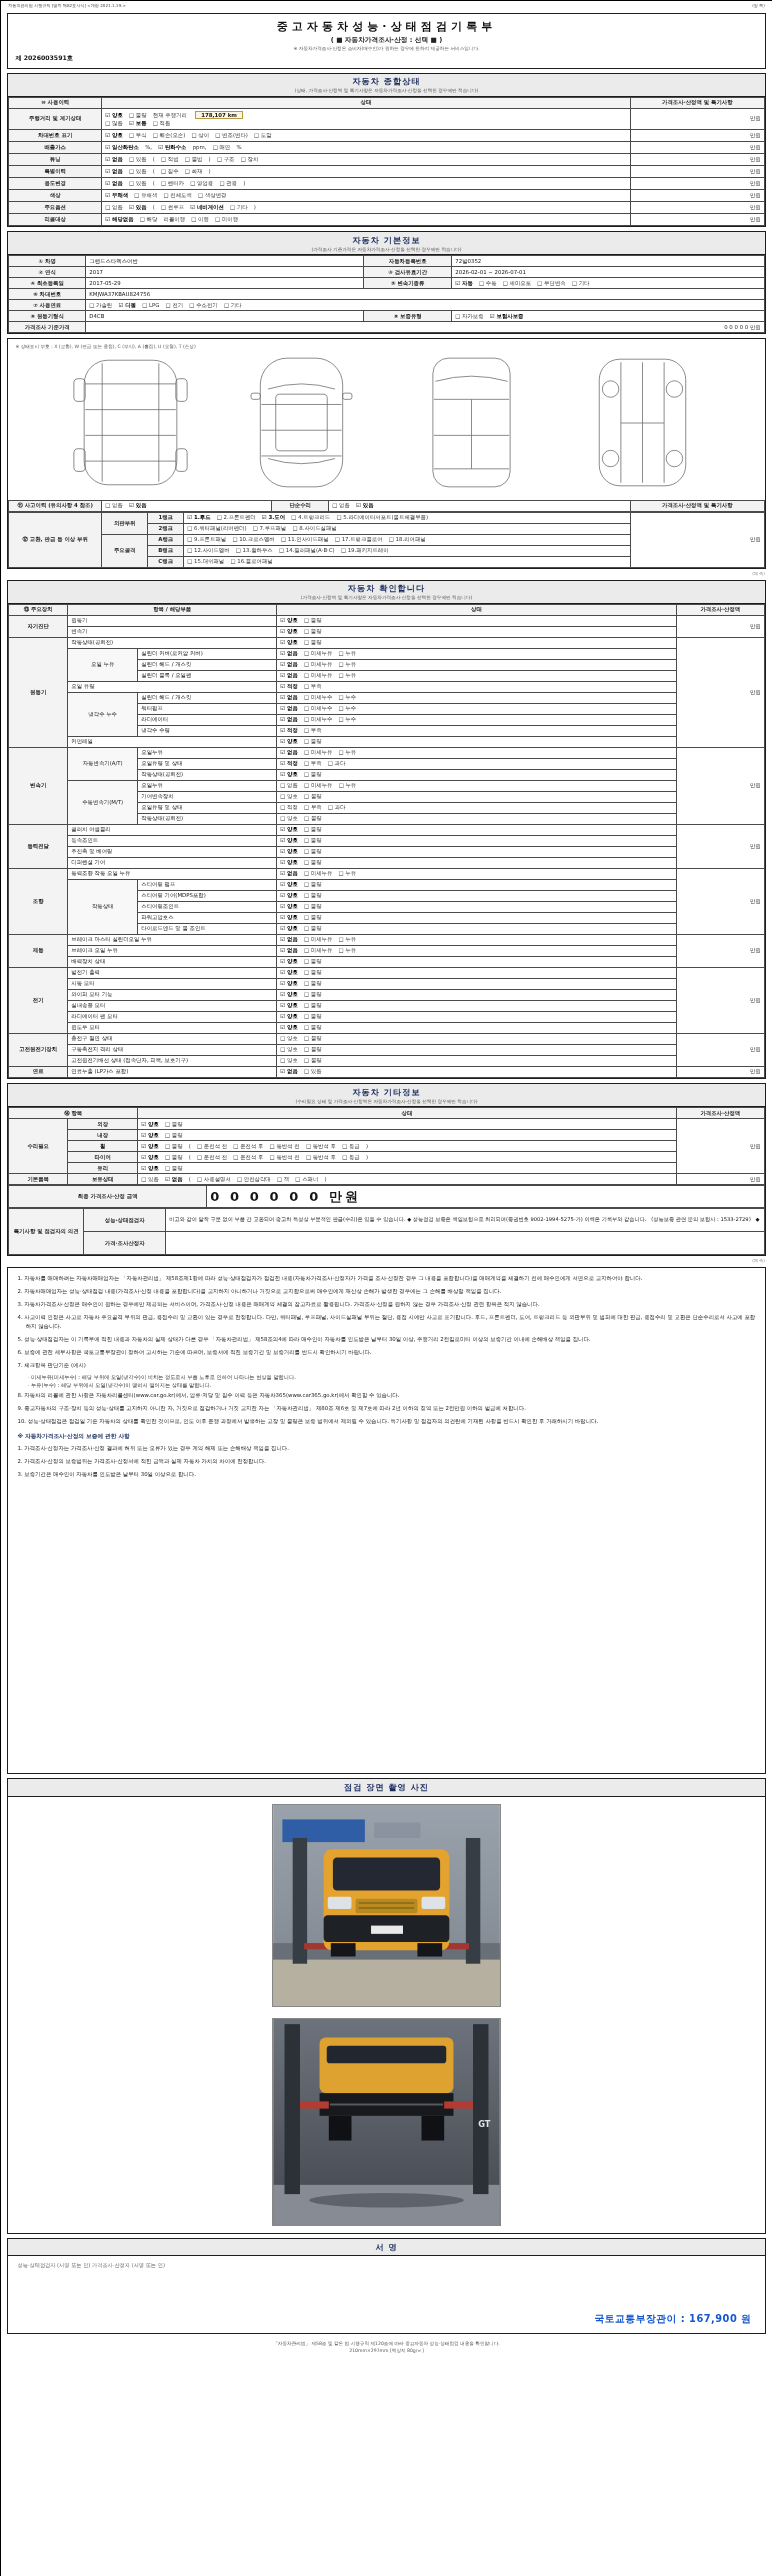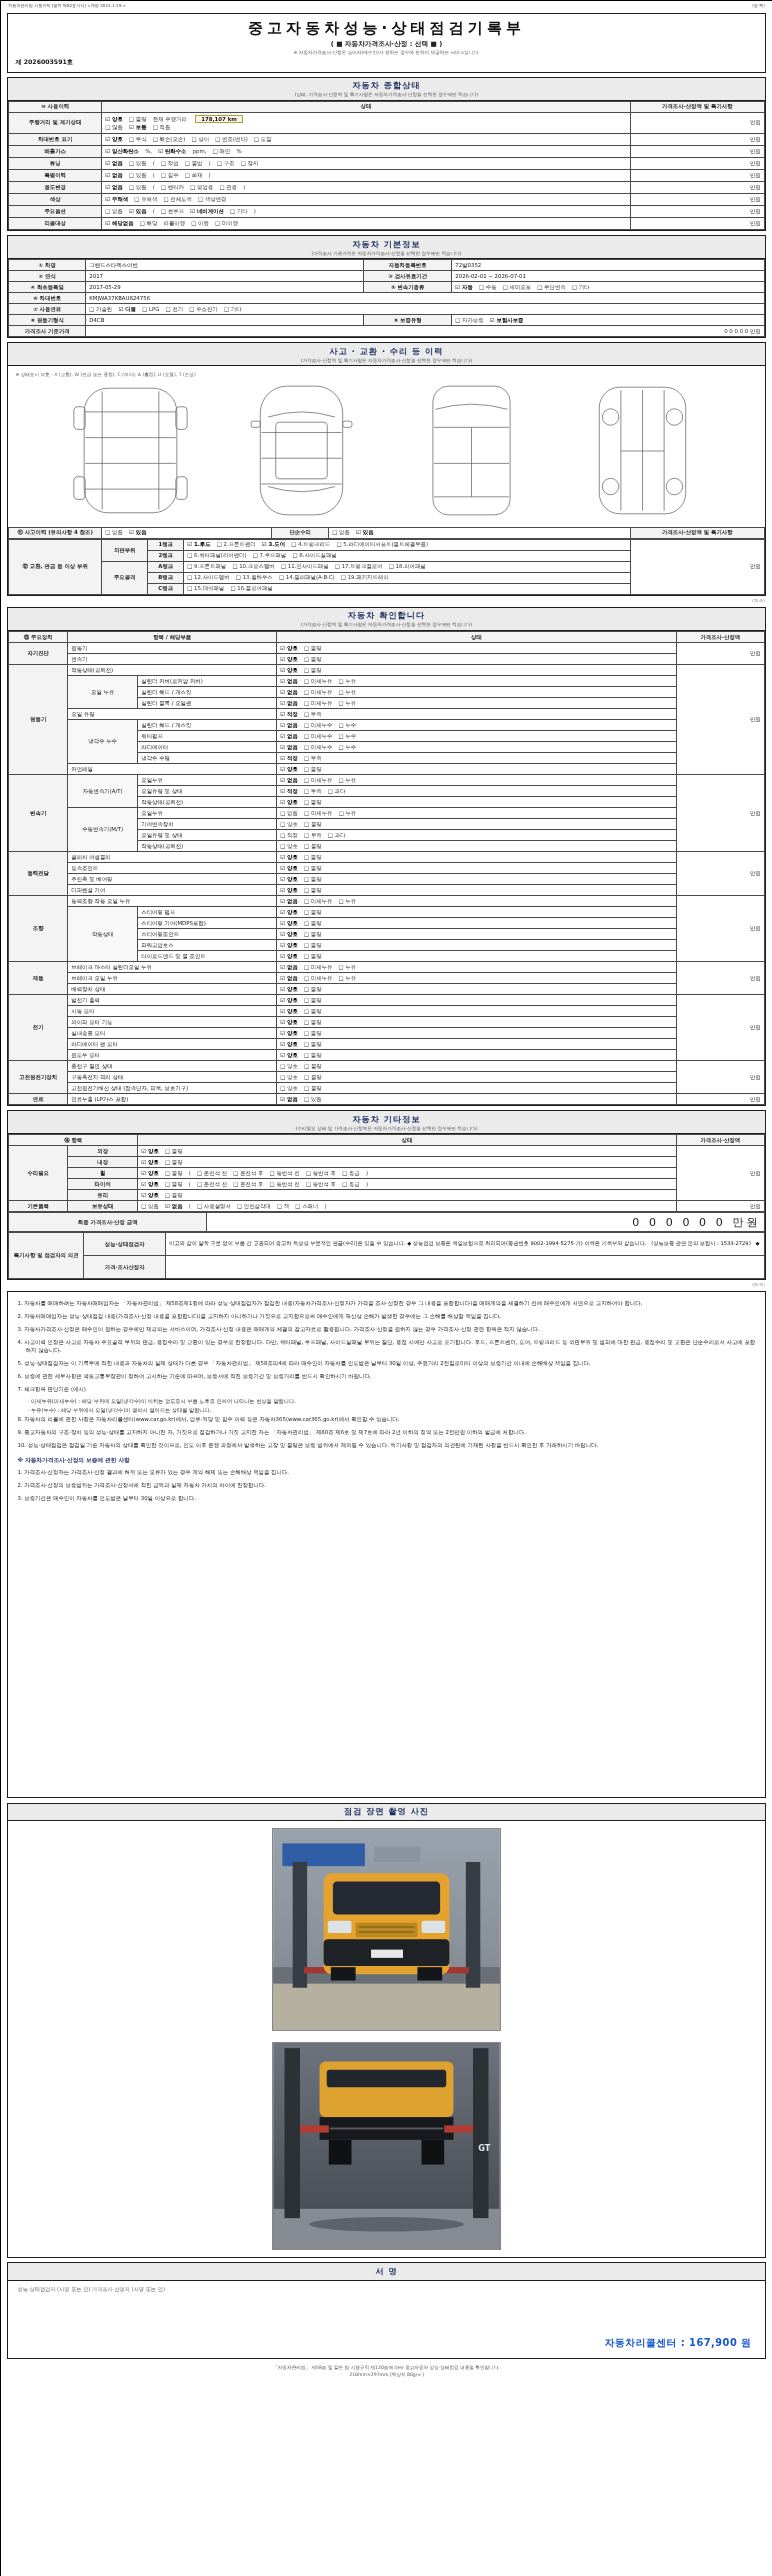--- a/index.html
+++ b/index.html
@@ -4,21 +4,21 @@
 <style>
   *{box-sizing:border-box;margin:0;padding:0}
   html,body{background:#fff}
   body{width:773px;font-family:"DejaVu Sans","Liberation Sans",sans-serif;color:#161616}
   .sheet{width:773px;min-height:2576px;border-top:1.5px solid #000;border-left:1px solid #000;border-right:1px solid #000;padding:1.5px 6.2px 12.4px}
   .topnote{display:flex;justify-content:space-between;font-size:4.1px;color:#444;padding:0.5px 1px}
   .block{border:0.8px solid #1d1d1d;margin:4.1px 0;background:#fff}
   .sec-title{background:#ebebeb;border-bottom:0.8px solid #1d1d1d;text-align:center;padding:2.6px 2.1px;font-size:8.2px;font-weight:bold;color:#1b2d5f;letter-spacing:1px}
   .sec-note{font-size:4.6px;font-weight:normal;color:#555;letter-spacing:0;margin-top:1px}
   .hdr{padding:5.2px 7.2px 4.1px;position:relative}
-  .hdr .t{font-size:15px;font-weight:bold;text-align:center;letter-spacing:4.1px;color:#111}
+  .hdr .t{font-size:11px;font-weight:bold;text-align:center;letter-spacing:4.1px;color:#111}
   .hdr .s{font-size:6.7px;font-weight:bold;text-align:center;margin-top:2.1px;color:#222}
   .hdr .n{font-size:4.6px;text-align:center;margin-top:1.5px;color:#555}
   .hdr .d{font-size:6.2px;font-weight:bold;margin-top:3.1px;color:#111}
   table{width:100%;border-collapse:collapse;table-layout:fixed}
   td{border:0.5px solid #4a4a4a;font-size:5.4px;padding:1.5px 3.1px;vertical-align:middle;word-break:break-all}
   .lab{background:#f3f3f3;text-align:center;font-weight:bold;color:#222}
   .val{background:#fff}
   .state .line{padding:0.5px 0}
   .chk{display:inline-block;margin-right:6.2px;white-space:nowrap;color:#333}
   .chk.on{font-weight:bold;color:#000}
@@ -26,21 +26,21 @@
   .boxed{display:inline-block;border:0.5px solid #b49b42;background:#fbf6e2;padding:0 5.2px;font-weight:bold;margin-left:2.1px}
   .price{text-align:right;color:#333;background:#fff}
   .gname{background:#f3f3f3;font-weight:bold;text-align:center}
   .sub{background:#f8f8f8;text-align:center}
   .item{background:#fff}
   .diagram-wrap{padding:4.1px 7.2px 7.2px}
   .diagram-note{font-size:4.6px;color:#555;margin:1px 0 4.1px}
   .diagram-row{display:flex;justify-content:center;gap:15.5px}
   .diagram-row svg{flex:0 0 auto}
   .cont-mark{text-align:right;font-size:4.1px;color:#777;margin:-2.1px 1px 2.1px}
-  .final-val{font-weight:normal;letter-spacing:3.1px;text-align:right;font-size:11px}
+  .final-val{font-weight:bold;letter-spacing:3.1px;text-align:left;font-size:13px}
   .notice-body{padding:6.2px 9.3px 9.3px;min-height:505px}
   .notice-item{font-size:5.4px;line-height:1.55;margin-bottom:4.6px;padding-left:8.2px;text-indent:-8.2px;color:#222}
   .notice-sub{font-size:5.2px;line-height:1.5;margin:1px 0 1px 10.3px;color:#333;text-indent:0;padding-left:0}
   .pg-title{font-size:5.7px;font-weight:bold;margin:7.2px 0 3.1px;color:#1b2d5f}
   .pricebox{border:0.8px solid #1d1d1d;margin:5.2px 0;padding:5.2px 8.2px}
   .pricebox .bt{display:block;width:185px;margin:0 auto 4.1px;border:0.8px solid #333;background:#f0f0f0;text-align:center;font-size:6.7px;font-weight:bold;padding:2.6px;color:#1b2d5f}
   .pricebox .bx{font-size:5.2px;line-height:1.55;color:#333}
   .photos-body{padding:7.2px;display:flex;flex-direction:column;align-items:center;gap:11.3px}
   .photo-frame{border:0.5px solid #888;line-height:0}
   .sign-body{position:relative;height:77px;padding:5.2px 9.3px}
@@ -199,24 +199,20 @@
       </tr>
       <tr>
         <td class="lab">가격조사 기준가격</td>
         <td class="val price" colspan="3">0 0 0 0 0  만원</td>
       </tr>
     </tbody>
       </table>
   </div>
 
   <div class="block">
-    <div class="sec-title">
-      <span>사고 · 교환 · 수리 등 이력</span>
-      <div class="sec-note">(가격조사·산정액 및 특기사항은 자동차가격조사·산정을 선택한 경우에만 적습니다)</div>
-    </div>
     <div class="diagram-wrap">
       <div class="diagram-note">※ 상태표시 부호 : X (교환), W (판금 또는 용접), C (부식), A (흠집), U (요철), T (손상)</div>
       <div class="diagram-row">
         <svg width="155" height="139" viewBox="0 0 300 270" fill="none" stroke="#6a6a6a" stroke-width="1.5">
           <rect x="60" y="14" width="180" height="242" rx="46"></rect>
           <line x1="95" y1="20" x2="95" y2="250"></line>
             <line x1="205" y1="20" x2="205" y2="250"></line>
           <line x1="62" y1="60" x2="238" y2="60"></line>
             <line x1="62" y1="110" x2="238" y2="110"></line>
           <line x1="62" y1="160" x2="238" y2="160"></line>
@@ -707,21 +703,21 @@
     </div>
   </div>
 
   <div class="block">
     <div class="sec-title">
       <span>서  명</span>
     </div>
     <div class="sign-body">
       <div class="sign-hint">성능·상태점검자 (서명 또는 인)        가격조사·산정자 (서명 또는 인)</div>
       <div class="premium">
-        <span>자동차리콜센터 :</span>
+        <span>국토교통부장관이 :</span>
         <span>167,900 원</span>
       </div>
     </div>
   </div>
 
   <div class="footer-mini">
     <div>「자동차관리법」 제58조 및 같은 법 시행규칙 제120조에 따라 중고자동차 성능·상태점검 내용을 확인합니다.</div>
     <div>210mm×297mm [백상지 80g/㎡]</div>
   </div>
 

